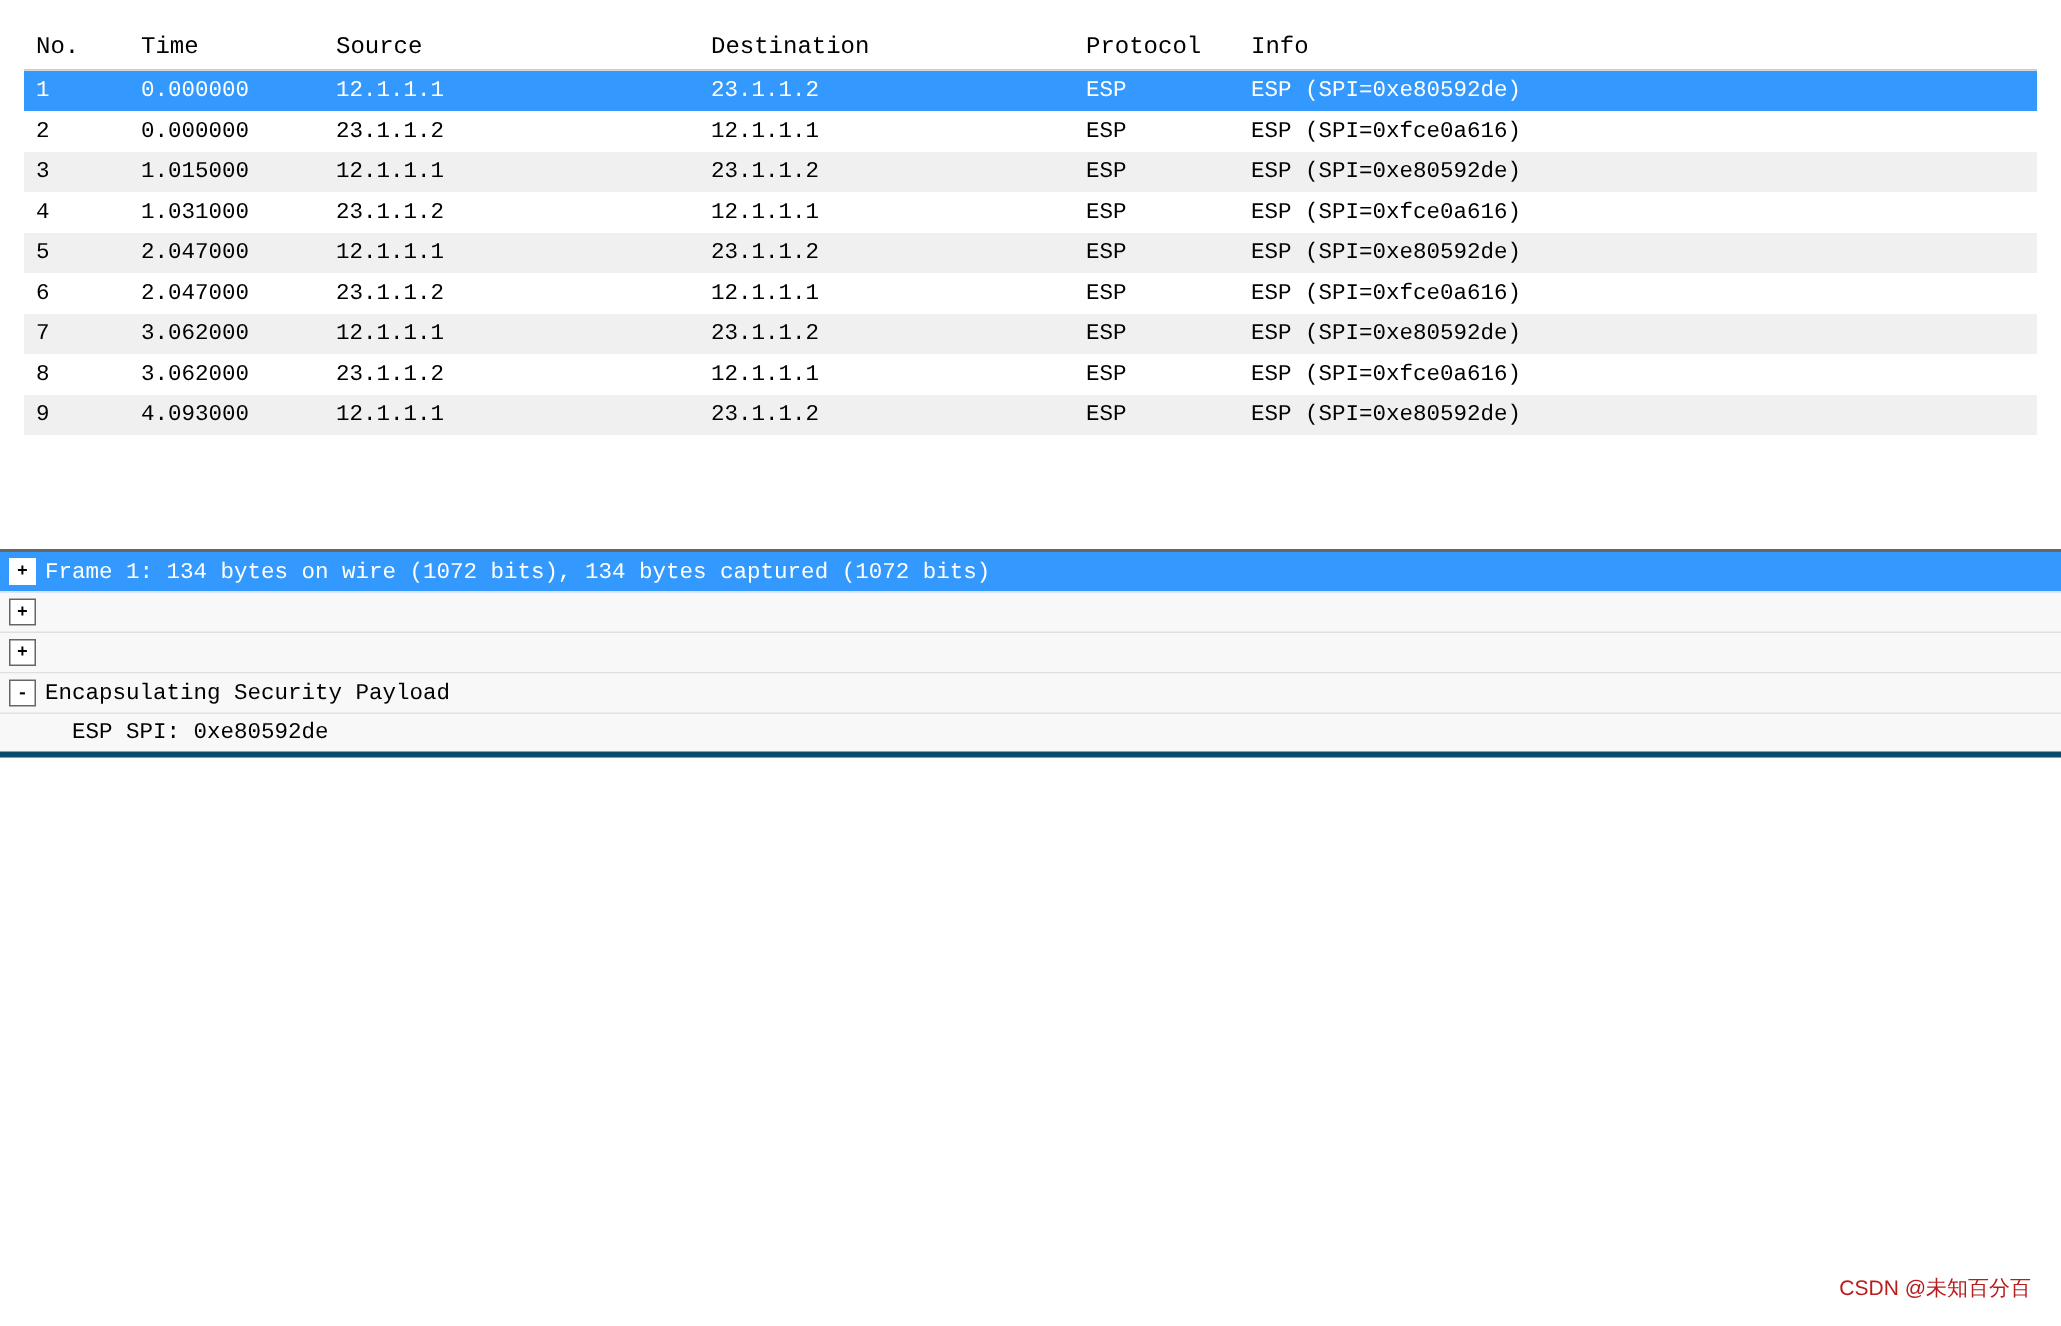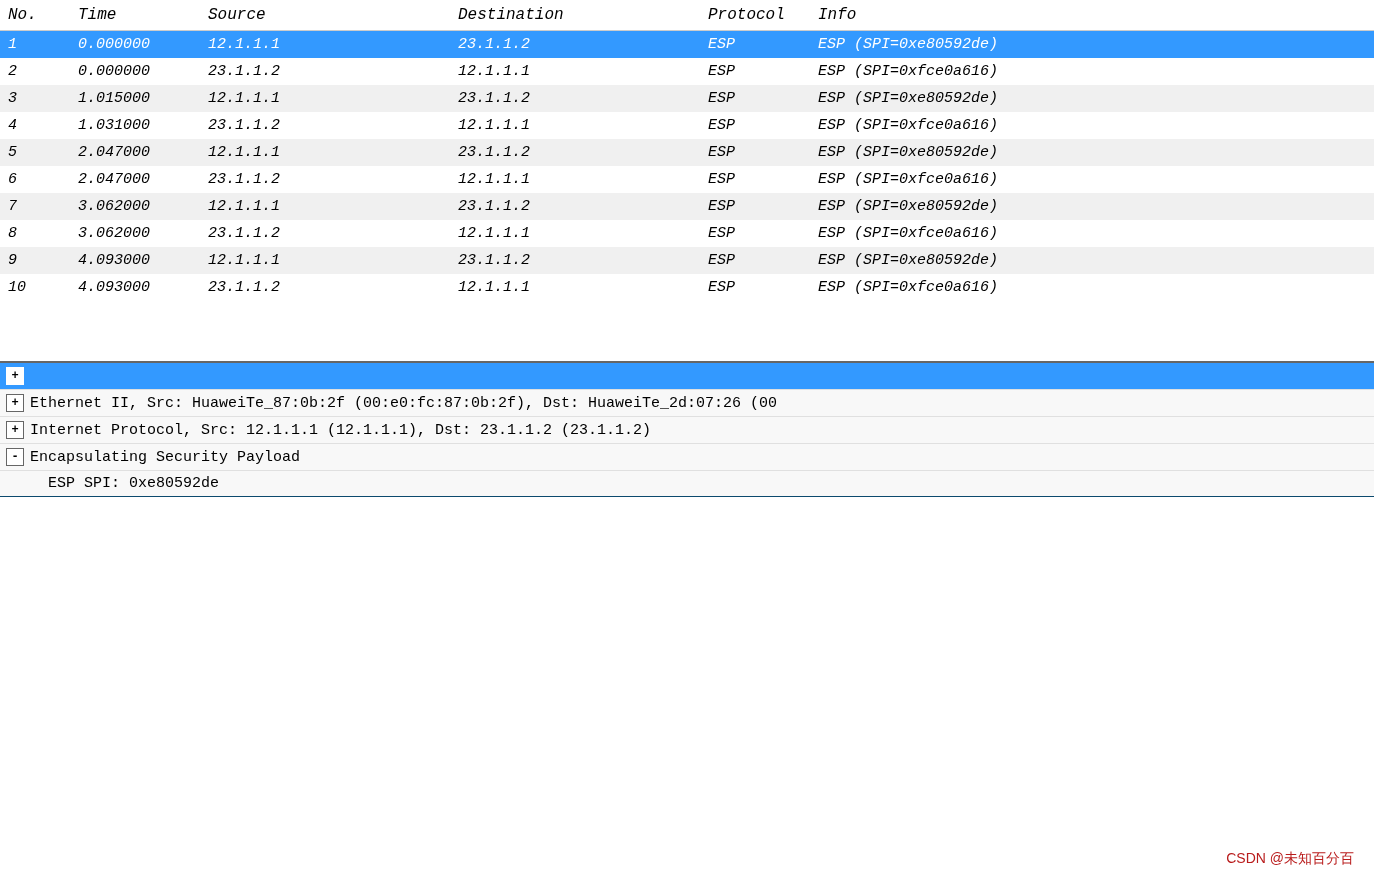--- a/index.html
+++ b/index.html
@@ -14,22 +14,21 @@
       font-size: 15px;
       color: #000000;
       width: 1374px;
       height: 884px;
       overflow: hidden;
     }
 
     #packet-table-section {
       width: 100%;
       background: #ffffff;
-      padding: 0;
-      font-style: italic;
+      padding: 16px;
     }
 
     table {
       width: 100%;
       border-collapse: collapse;
       table-layout: fixed;
     }
 
     thead tr {
       background: #ffffff;
@@ -113,21 +112,21 @@
     }
 
     .detail-row .expand-icon.minus {
       
     }
 
     .detail-sub {
       padding: 4px 6px 4px 48px;
       font-size: 15px;
       background: #f8f8f8;
-      border-bottom: 1px solid #0c4a6e;
+      border-bottom: 4px solid #0c4a6e;
     }
 
     #watermark {
       position: absolute;
       bottom: 16px;
       right: 20px;
       color: #b91c1c;
       font-size: 14px;
       font-family: Arial, sans-serif;
     }
@@ -213,44 +212,35 @@
           <td class="col-info">ESP (SPI=0xfce0a616)</td>
         </tr>
         <tr>
           <td class="col-no">9</td>
           <td class="col-time">4.093000</td>
           <td class="col-source">12.1.1.1</td>
           <td class="col-dest">23.1.1.2</td>
           <td class="col-proto">ESP</td>
           <td class="col-info">ESP (SPI=0xe80592de)</td>
         </tr>
-        <tr>
-          <td class="col-no">10</td>
-          <td class="col-time">4.093000</td>
-          <td class="col-source">23.1.1.2</td>
-          <td class="col-dest">12.1.1.1</td>
-          <td class="col-proto">ESP</td>
-          <td class="col-info">ESP (SPI=0xfce0a616)</td>
-        </tr>
       </tbody>
   </table>
 </div>
 
 <div id="detail-section">
   <div id="detail-rows-container">
   <div class="detail-row selected">
         <span class="expand-icon">+</span>
+        <span>Frame 1: 134 bytes on wire (1072 bits), 134 bytes captured (1072 bits)</span>
       </div>
       <div class="detail-row">
         <span class="expand-icon">+</span>
-        <span>Ethernet II, Src: HuaweiTe_87:0b:2f (00:e0:fc:87:0b:2f), Dst: HuaweiTe_2d:07:26 (00</span>
       </div>
       <div class="detail-row">
         <span class="expand-icon">+</span>
-        <span>Internet Protocol, Src: 12.1.1.1 (12.1.1.1), Dst: 23.1.1.2 (23.1.1.2)</span>
       </div>
       <div class="detail-row">
         <span class="expand-icon minus">-</span>
         <span>Encapsulating Security Payload</span>
       </div>
       <div class="detail-sub">ESP SPI: 0xe80592de</div>
     </div>
 </div>
 
 <div id="watermark">CSDN @未知百分百</div>

